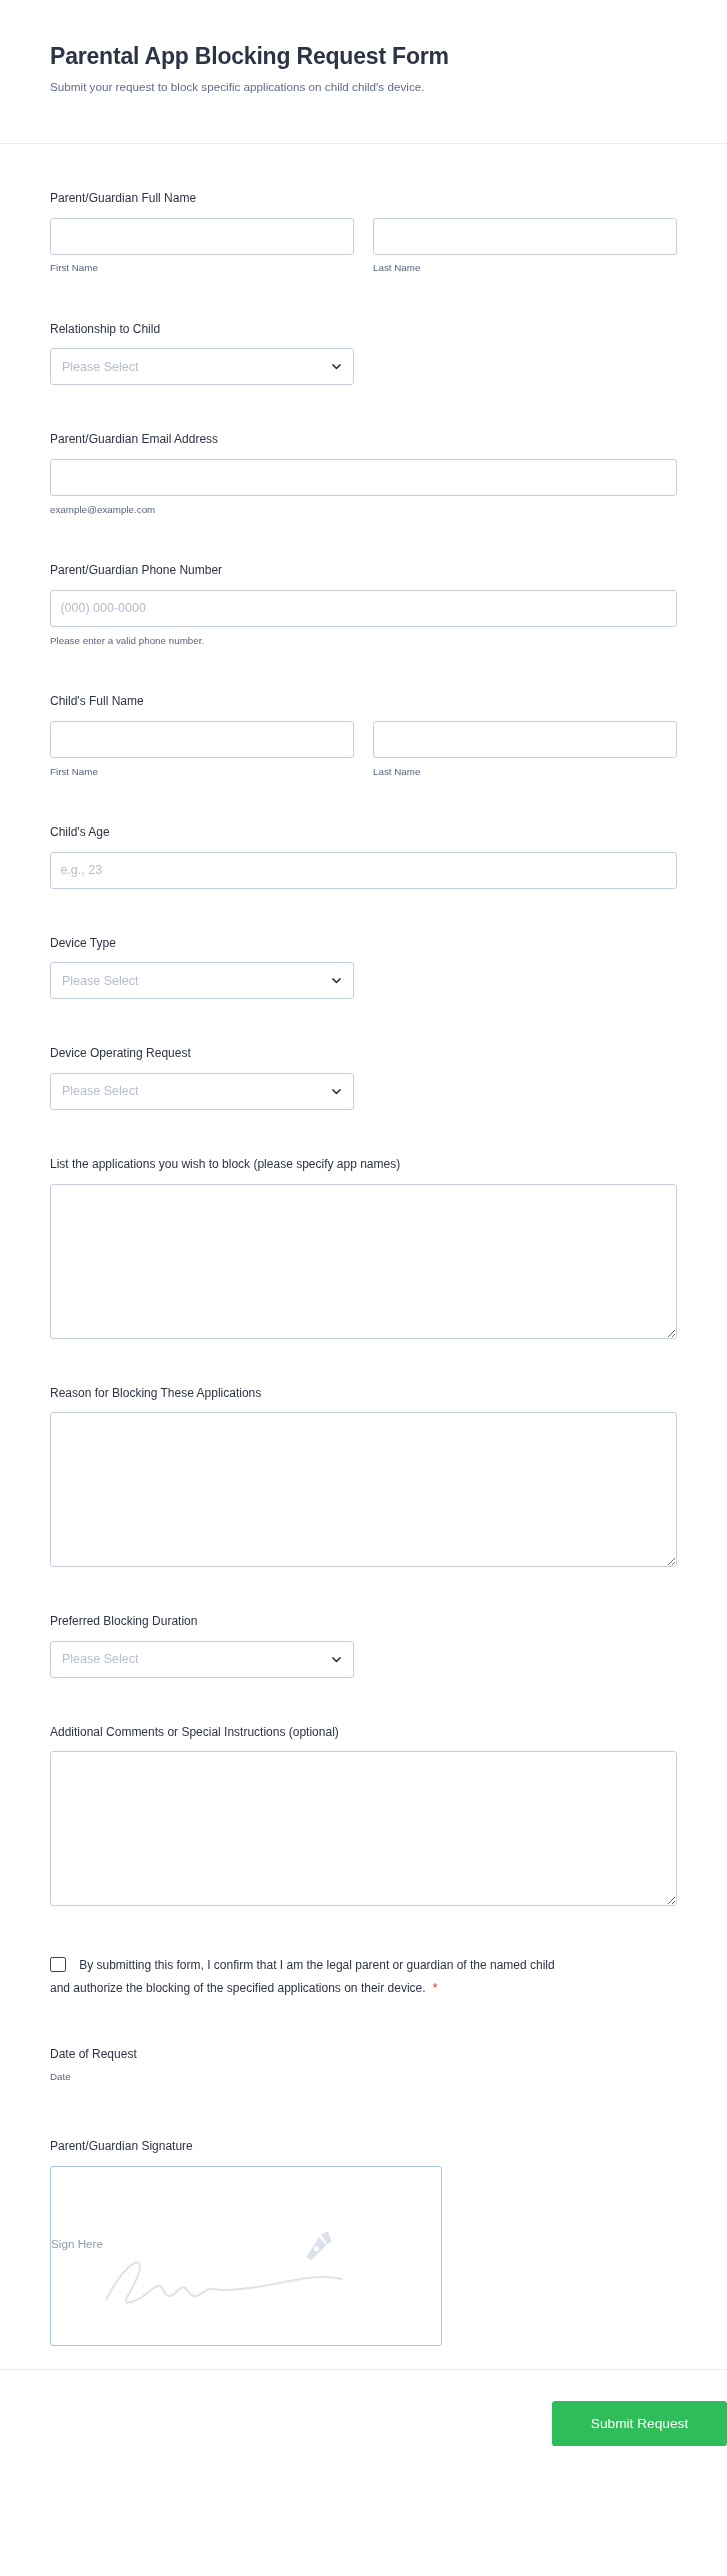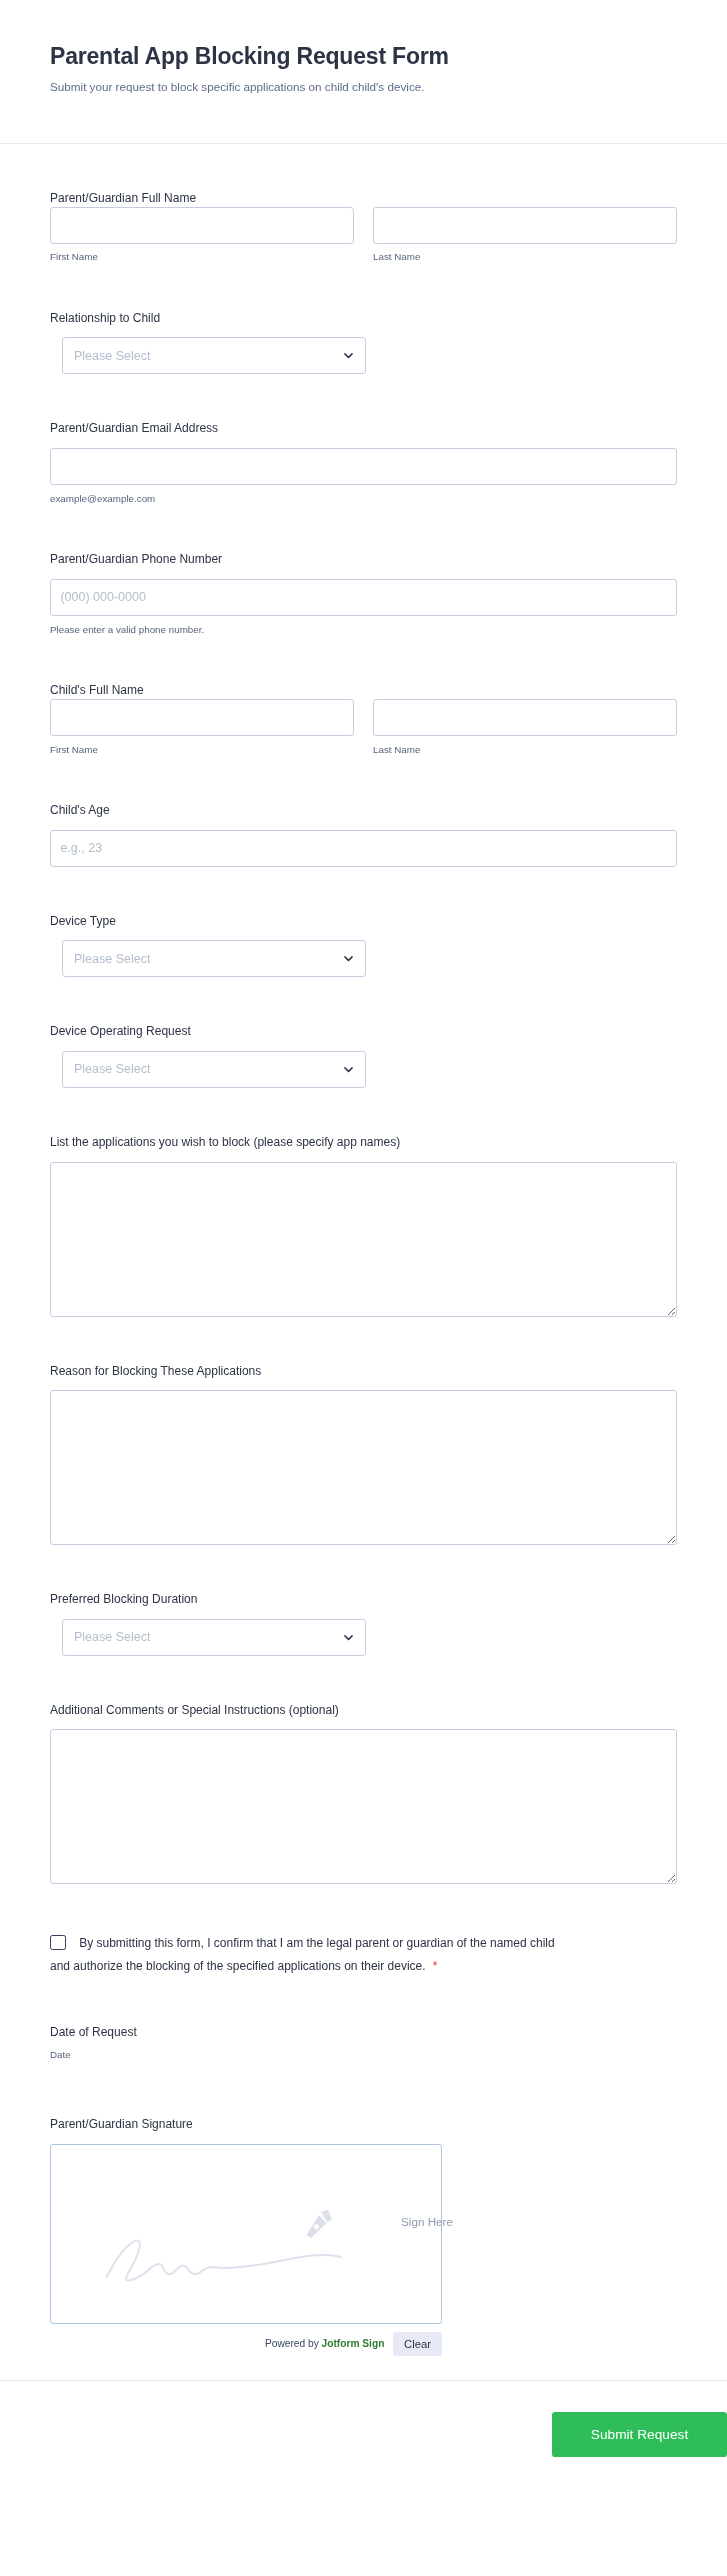--- a/index.html
+++ b/index.html
@@ -11,32 +11,32 @@
   .header { padding:41px 50px 0 50px; }
   .title { font-size:23px; line-height:30px; font-weight:700; color:#2c3345; letter-spacing:-0.2px; }
   .subtitle { margin-top:7px; font-size:11.7px; line-height:17px; color:#5e6d8c; }
   .rule { border:none; border-top:0.8px solid #e9ebf1; margin:0; }
   .header-rule { margin-top:48px; }
 
   
   .form { padding:0 50px; }
   .field { margin-top:47px; }
   .label { font-size:12px; line-height:15.6px; font-weight:500; color:#2c3345; }
-  .control-row { display:flex; gap:19px; }
+  .control-row { margin-top:11px; display:flex; gap:19px; }
   .control { margin-top:11px; }
   input.text { height:37px; width:100%; border:0.8px solid #c4cdde; border-radius:3.1px;
                padding:0 9.4px; font-family:inherit; font-size:12.5px; color:#2c3345; outline:none; }
   input.text::placeholder { color:#b4bdce; opacity:1; }
   .col { flex:1; min-width:0; }
   .half { width:calc(50% - 9.4px); }
   .sublabel { margin-top:7.8px; font-size:9.8px; line-height:12.5px; color:#57647e; }
 
   .sel { height:37px; border:0.8px solid #c4cdde; border-radius:3.1px; background:#fff;
          display:flex; align-items:center; justify-content:space-between;
-         padding:0 11px; cursor:pointer;margin-left:12px; }
+         padding:0 11px; cursor:pointer; }
   .sel .ph { font-size:12.5px; color:#b4bdce; }
   .chev { flex:0 0 auto; display:flex; }
 
   textarea.area { display:block; width:100%; height:155px; border:0.8px solid #c4cdde; border-radius:3.1px;
              margin-top:11px; padding:7.8px 9.4px; font-family:inherit; font-size:12.5px; color:#2c3345;
              resize:vertical; outline:none; }
 
   
   .consent { margin-top:48px; max-width:507px; font-size:12px; line-height:23px; color:#2c3345; }
   .consent input.chk { -webkit-appearance:none; appearance:none; width:15.6px; height:15.6px; margin:0 10.2px 0 0;
@@ -46,21 +46,21 @@
   
   .date-wrap { position:relative; margin-top:11px; width:calc(50% - 9.4px); }
   .date-wrap input.text { padding-right:33px; }
   .cal-btn { position:absolute; right:9.4px; top:50%; transform:translateY(-50%);
              background:none; border:none; padding:0; display:flex; cursor:pointer; }
 
   
   .sig-field { margin-top:56px; }
   .sig-pad { position:relative; margin-top:11px; width:392px; height:180px;
              border:0.8px solid #aac4e2; border-radius:3.1px; background:#fff; cursor:crosshair; }
-  .sign-here { position:absolute; top:70px; left:12px; width:100%; text-align:right;
+  .sign-here { position:absolute; top:70px; left:0; width:100%; text-align:left;
                font-size:11.7px; color:#8f9bb0; }
   .squiggle { position:absolute; left:52px; top:84px; }
   .pen { position:absolute; left:249px; top:64px; }
   .powered { width:392px; margin-top:7.8px; display:flex; justify-content:flex-end;
              align-items:center; gap:8.6px; }
   .powered-text { font-size:10.2px; color:#3b4863; }
   .brand { font-weight:700; color:#2e7d32; cursor:pointer; }
   .clear-btn { background:#e7e9f7; border:none; border-radius:3.1px; padding:6.3px 11px;
                font-family:inherit; font-size:11.3px; color:#2c3345; cursor:pointer; }
 
@@ -230,27 +230,20 @@
         <span class="pen">
           <svg width="36" height="34" viewBox="0 0 46 44">
             <g fill="#dbe0ea">
               <path d="M8 34 L24 8 L34 18 L14 38 Z"></path>
               <circle cx="21" cy="23" r="3.4" fill="#fff"></circle>
               <path d="M27 4 L36 1 L41 14 L35 17 Z"></path>
             </g>
           </svg>
         </span>
       </div>
-      <div class="powered">
-        <span class="powered-text">
-          <span>Powered by</span>
-          <span class="brand">Jotform Sign</span>
-        </span>
-        <button class="clear-btn">Clear</button>
-      </div>
     </div>
 
   </div>
 
   <hr class="rule footer-rule">
 
   <div class="submit-row">
     <button class="submit">Submit Request</button>
   </div>
 

